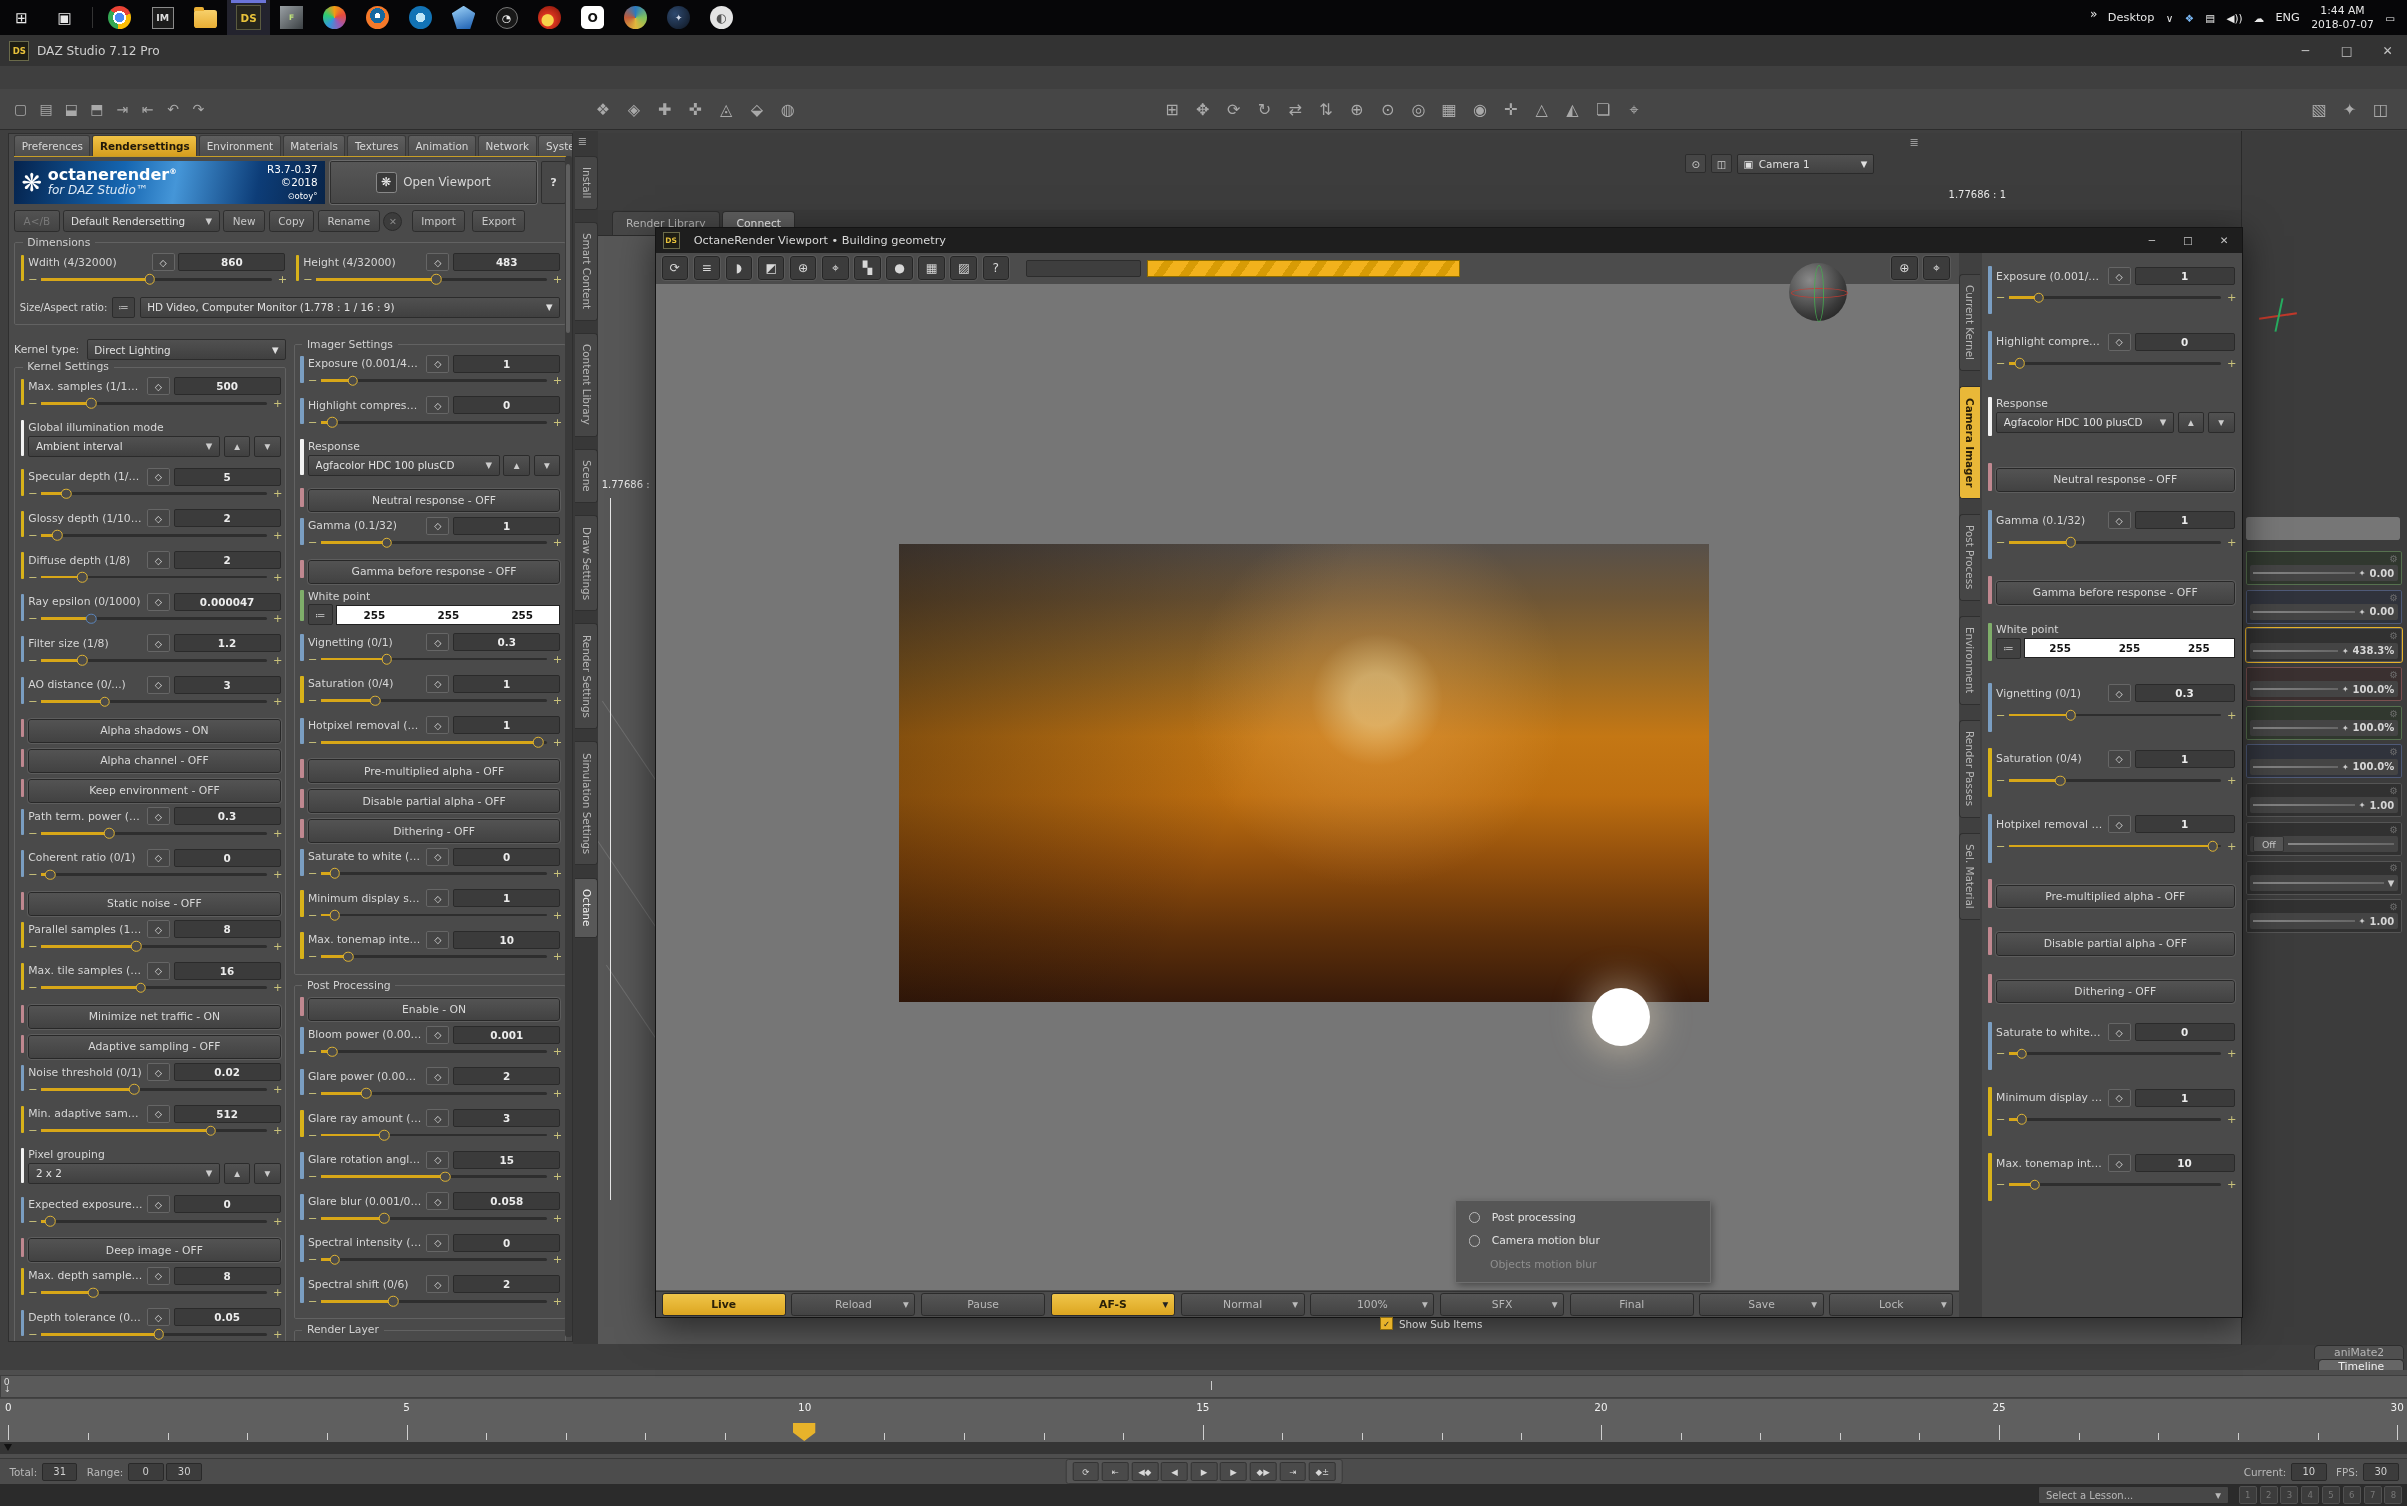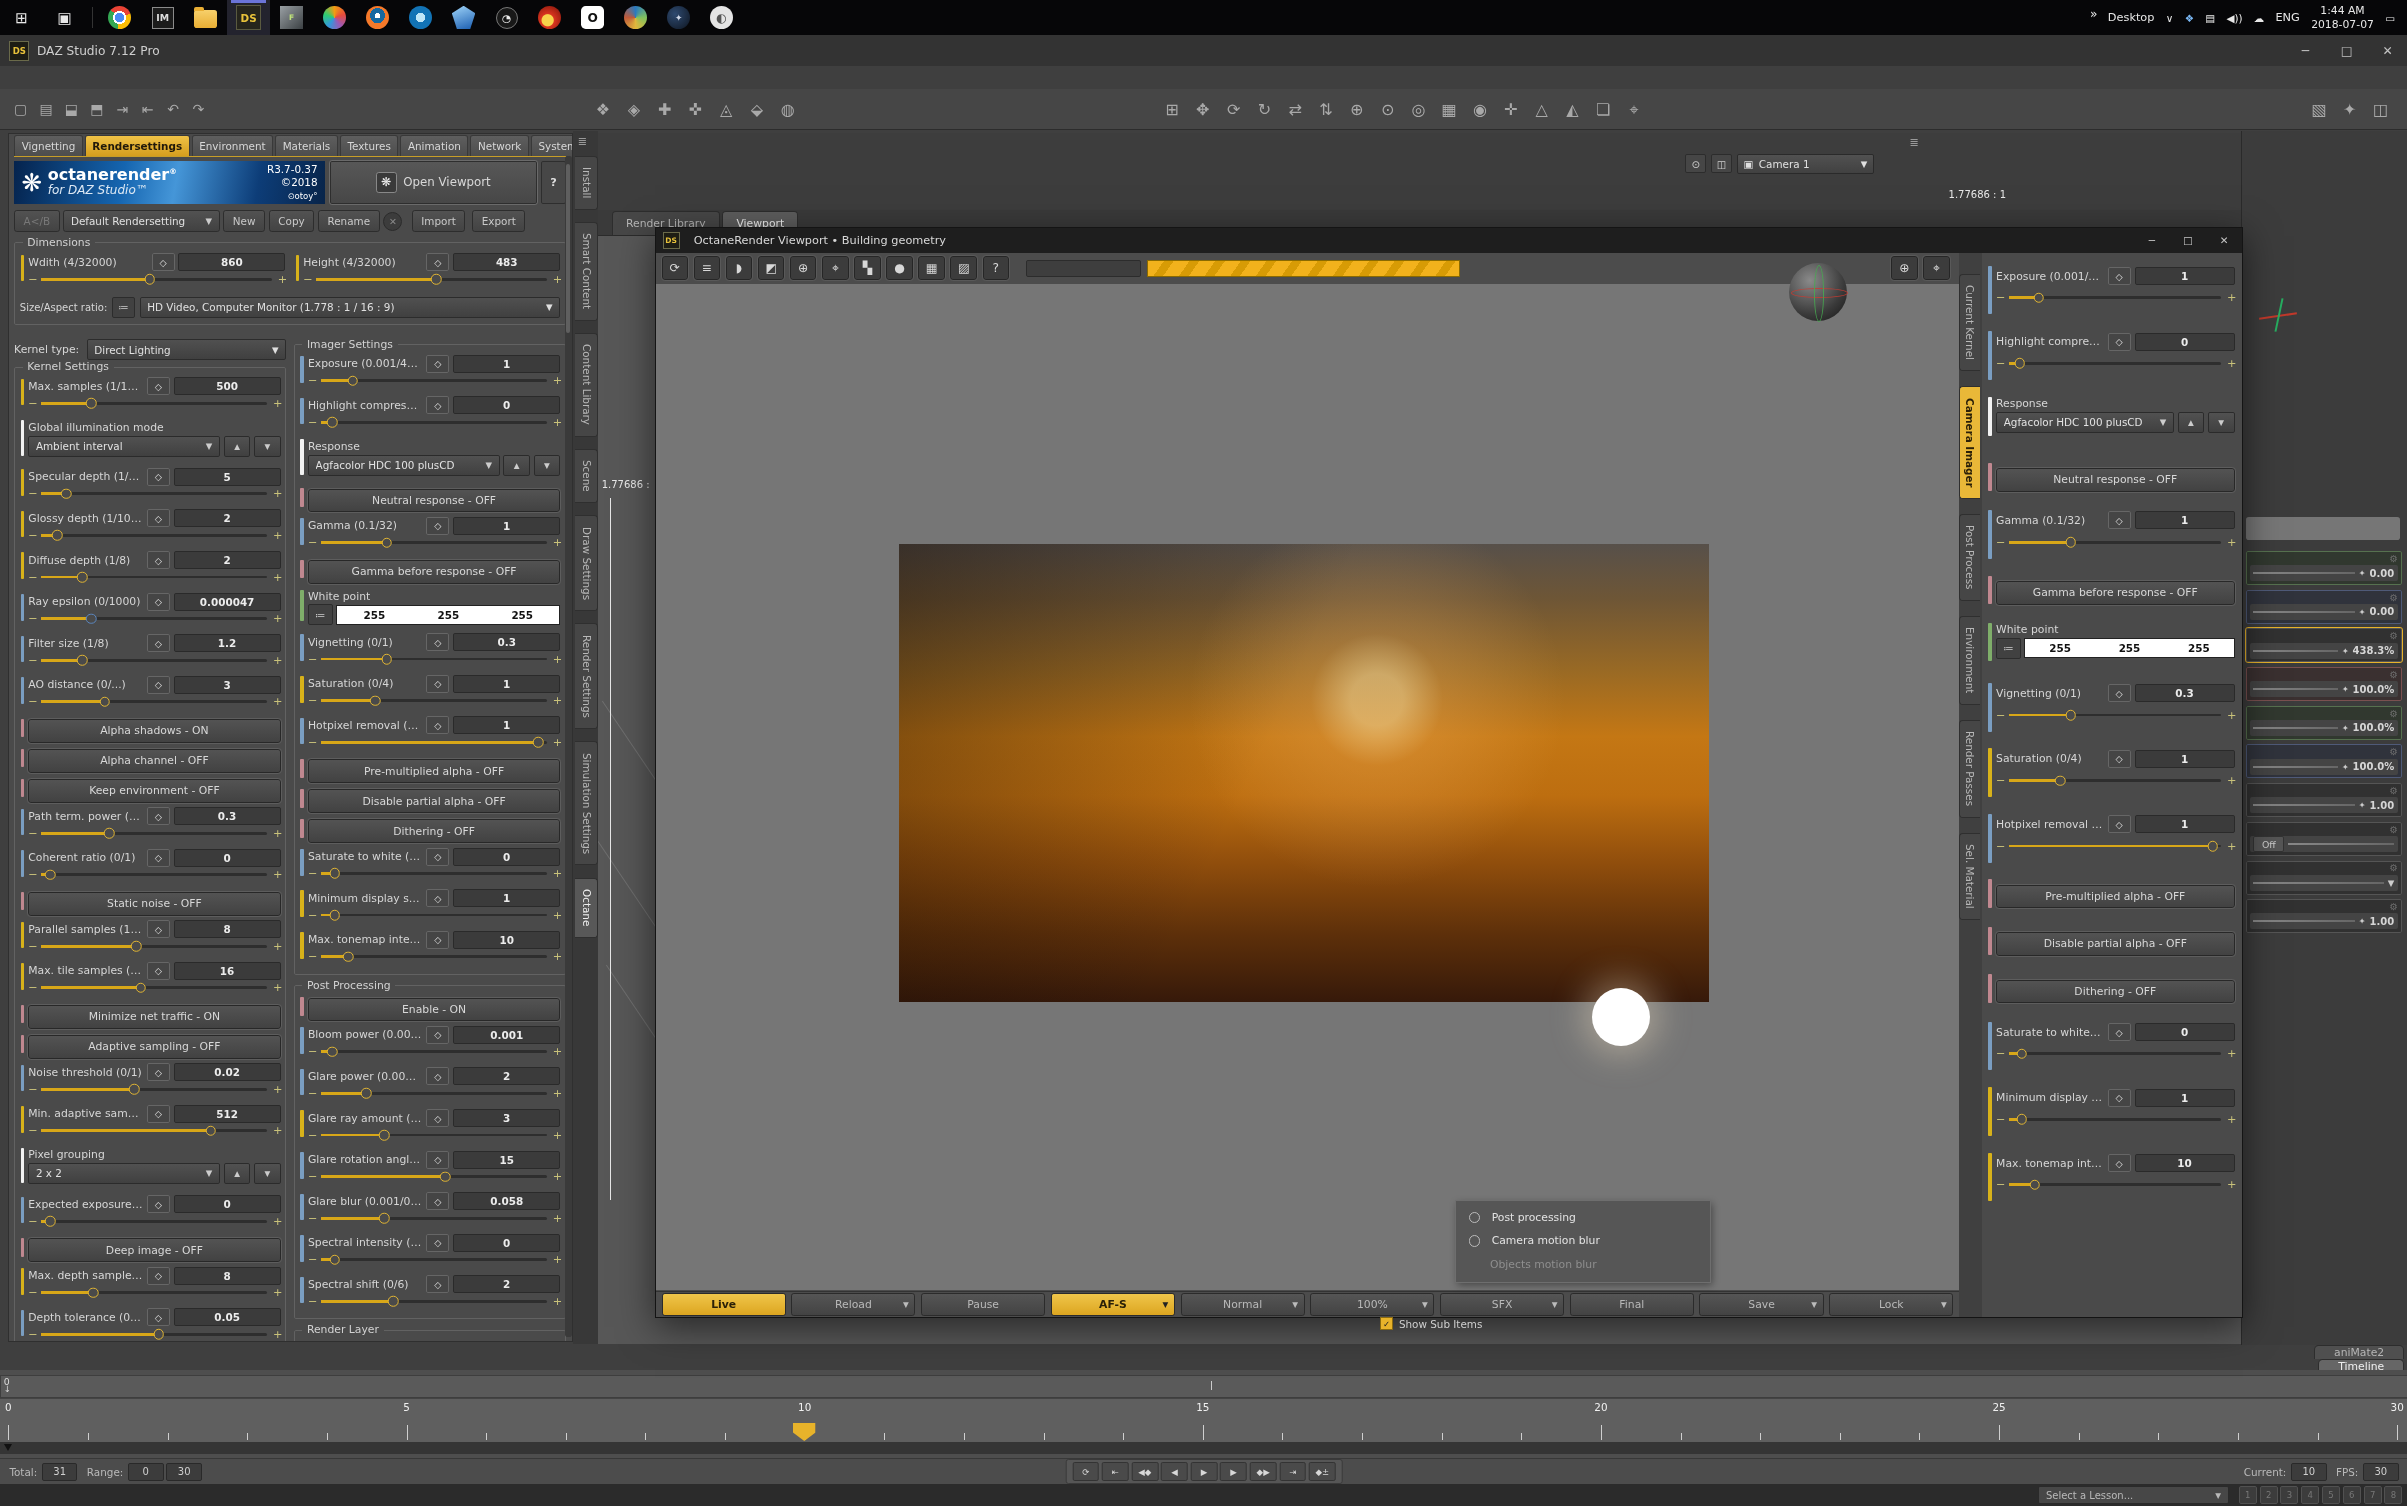--- a/index.html
+++ b/index.html
@@ -356,21 +356,21 @@
         <div class="ticon">▧</div>
         <div class="ticon">✦</div>
         <div class="ticon">◫</div>
       </div>
   </div>
 
   <div class="content">
 
     <div class="lpanel">
       <div class="ptabs" id="panel-tabs">
-          <div class="ptab">Vignetting</div>
+          <div class="ptab">Preferences</div>
           <div class="ptab active">Rendersettings</div>
           <div class="ptab">Environment</div>
           <div class="ptab">Materials</div>
           <div class="ptab">Textures</div>
           <div class="ptab">Animation</div>
           <div class="ptab">Network</div>
           <div class="ptab">System</div>
         </div>
 
       <div class="bannerrow">
@@ -1131,21 +1131,21 @@
         <div class="camdd">
           <span>▣</span>
           <span>Camera 1</span>
           <span class="arr">▼</span>
         </div>
       </div>
       <div class="vaspect">1.77686 : 1</div>
     </div>
     <div class="vtabs" id="vp-tabs">
         <div class="vt">Render Library</div>
-        <div class="vt active">Viewport</div>
+        <div class="vt active">Connect</div>
       </div>
     <div class="vbody">
       <div class="vclip">1.77686 :</div>
       <div class="vline"></div>
       <div class="vgrid1"></div>
       <div class="vgrid2"></div>
       <div class="vgrid3"></div>
 
     </div>
 

